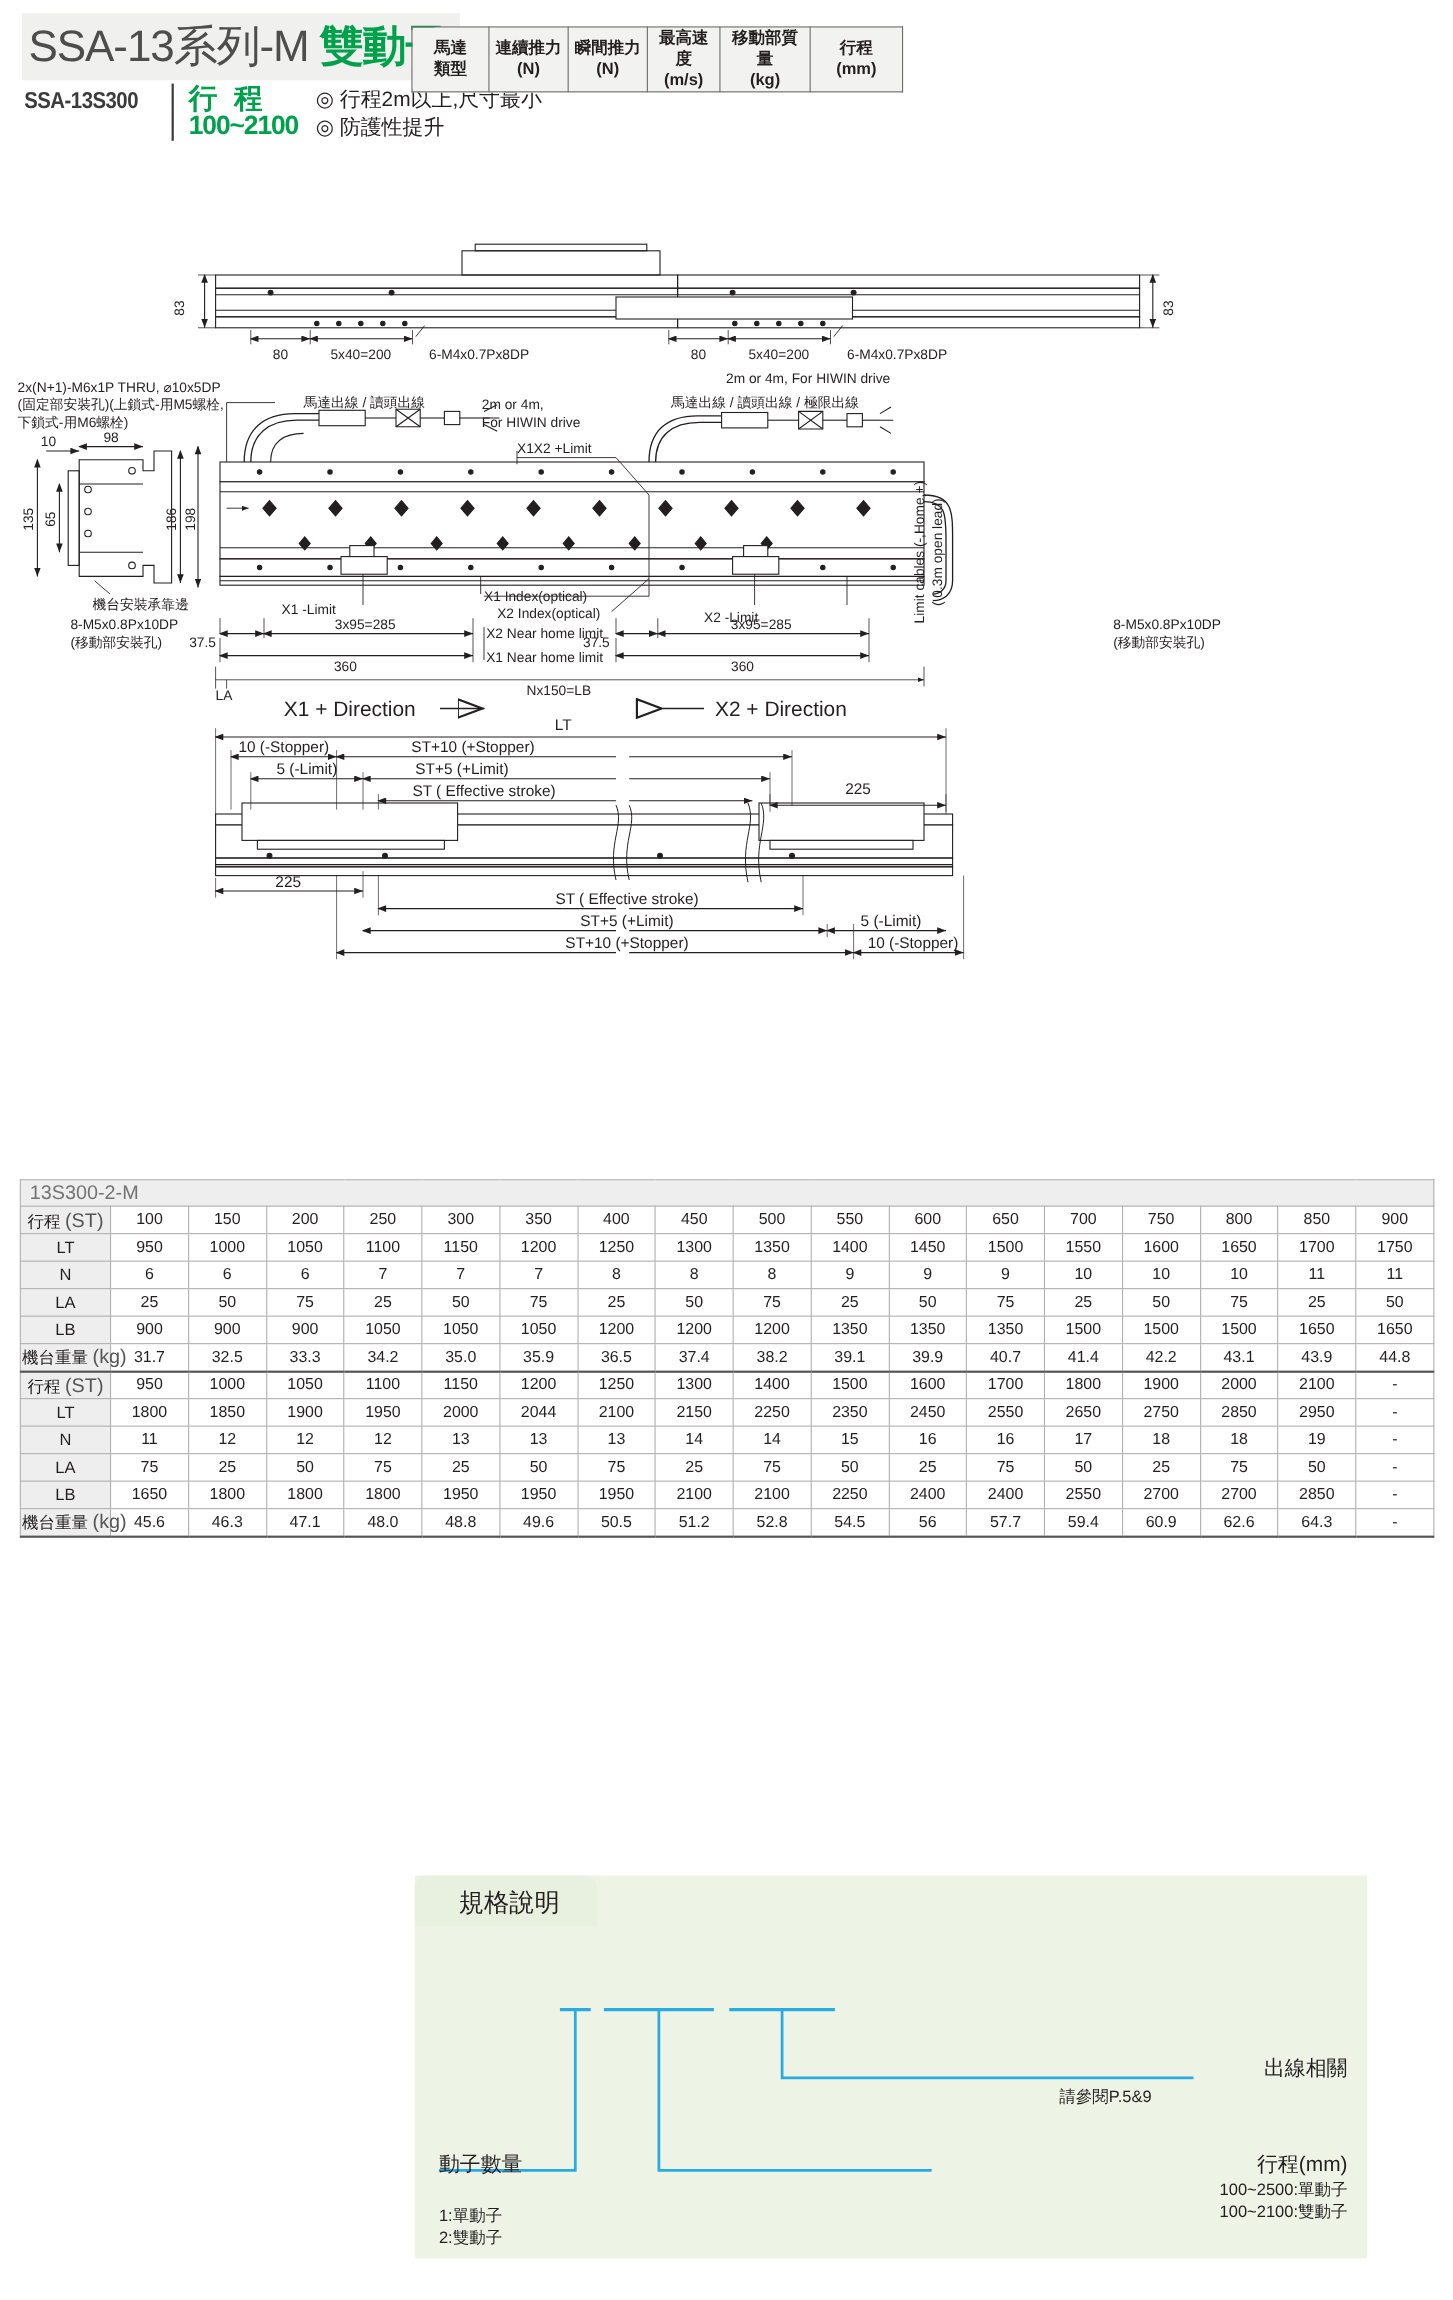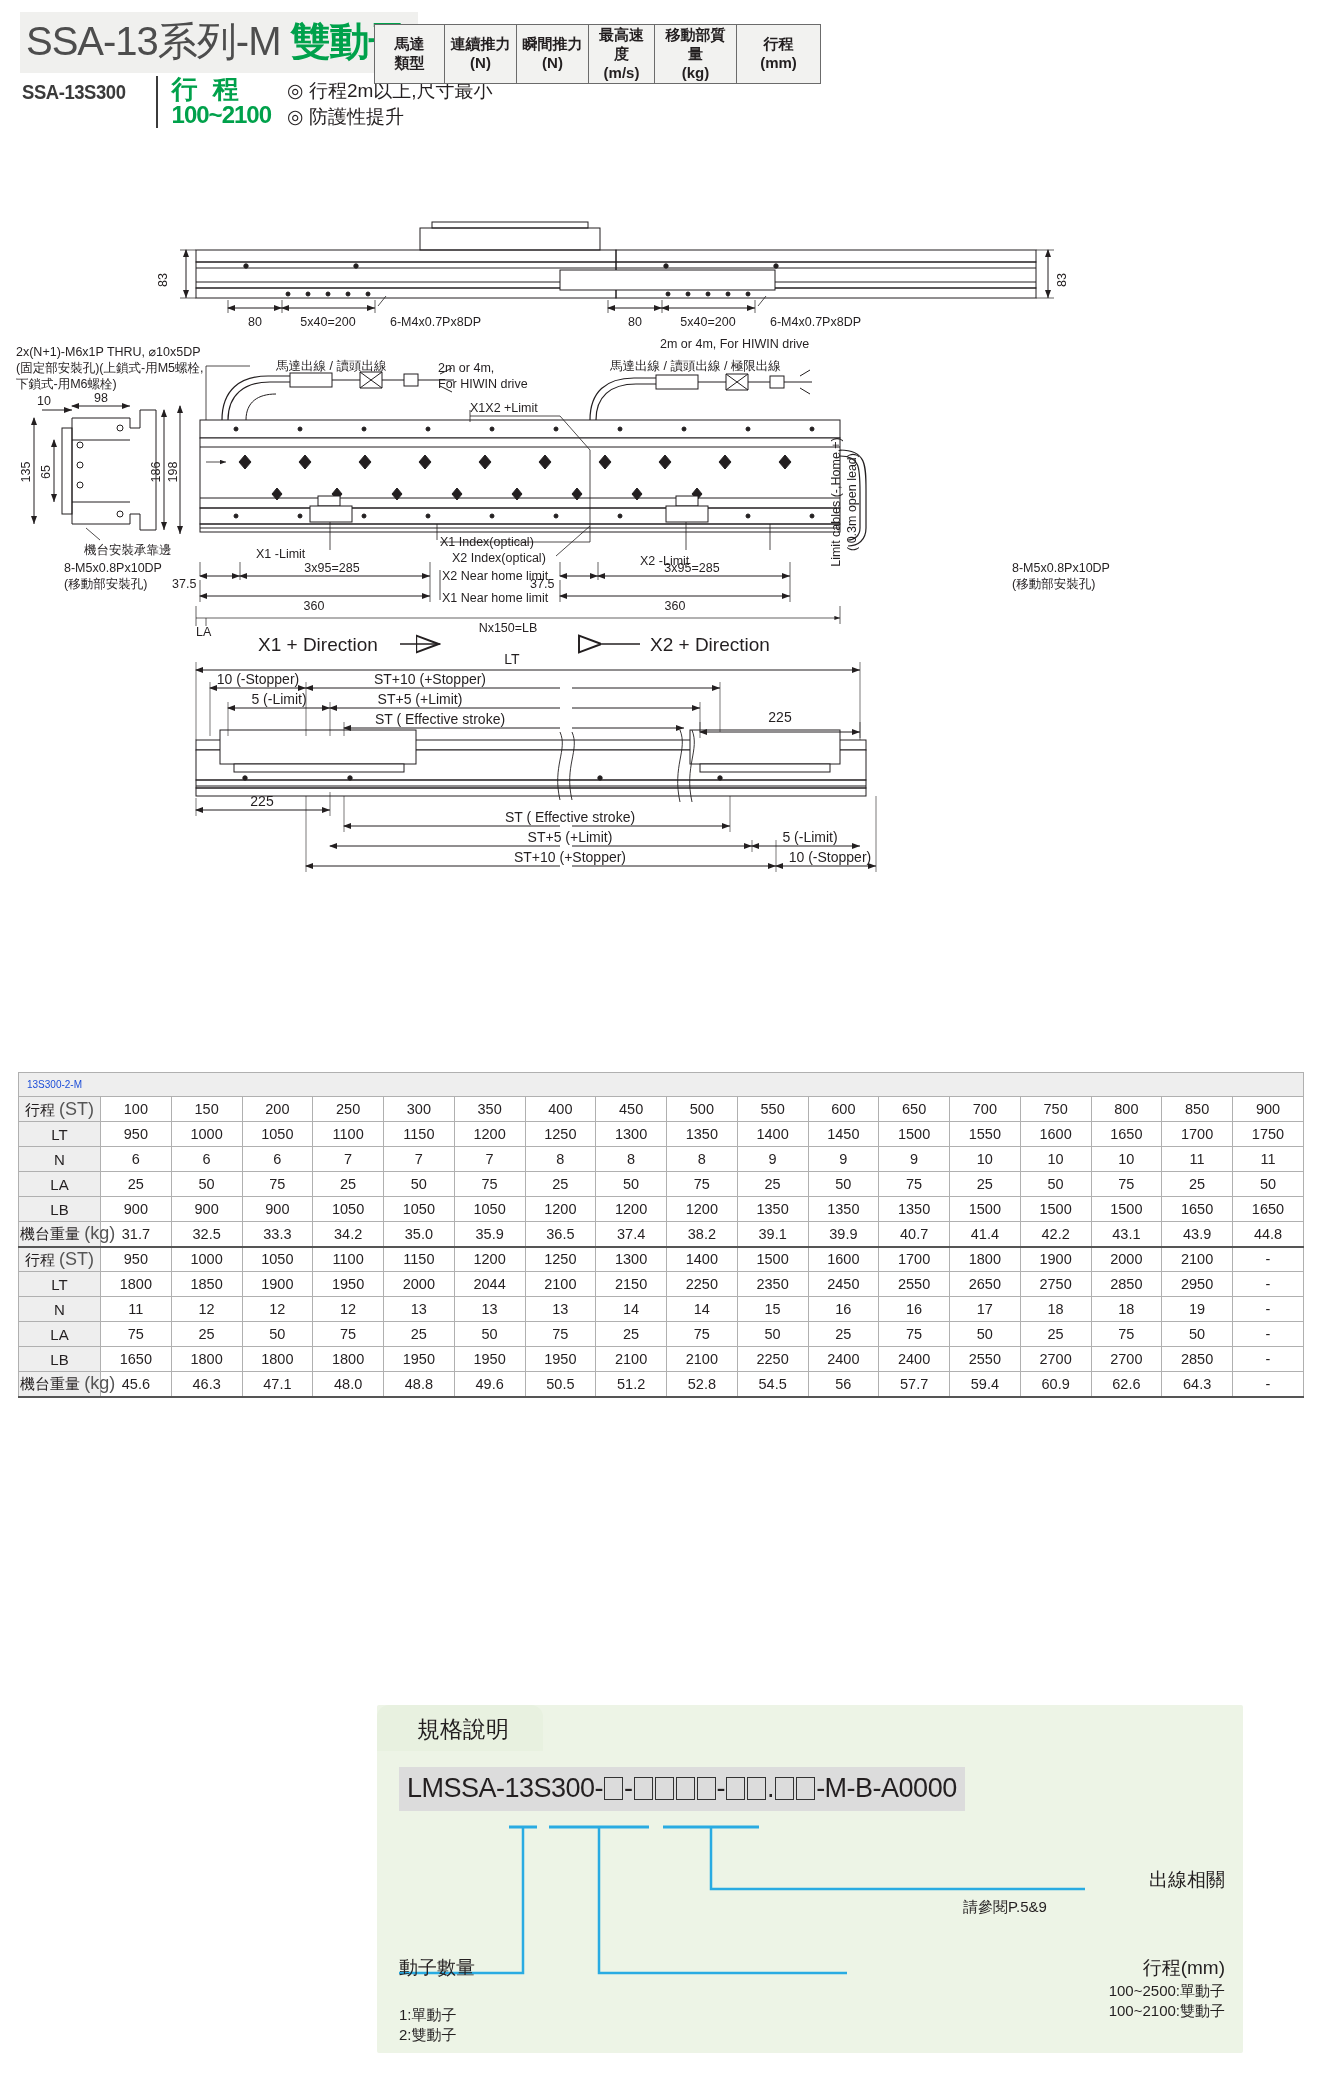--- a/index.html
+++ b/index.html
@@ -63,21 +63,21 @@
   
   .data-wrap { position: absolute; left: 18px; top: 1072px; width: 1286px; }
   table.data { border-collapse: collapse; width: 1286px; table-layout: fixed; }
   table.data th, table.data td {
     border: 1px solid #b0b0b0; text-align: center;
     font-size: 14.5px; color: #231f20; height: 25px; padding: 0 1px;
     background: #fff; white-space: nowrap;
   }
   table.data tr.title-row td {
     background: #eeeeee; text-align: left; padding-left: 8px;
-    font-size: 10px; color: #1d4ed8; border: 1px solid #b0b0b0; height: 24px;
+    font-size: 18px; color: #737373; border: 1px solid #b0b0b0; height: 24px;
   }
   table.data td.rowhead {
     background: #eeeeee; font-size: 15px; color: #231f20;
   }
   table.data td.rowhead .unit { font-size: 18px; color: #555; }
   table.data tr.thickbot td { border-bottom: 2px solid #555; }
   table.data tr.thicktop td { border-top: 2px solid #555; }
   .col-head { width: 82px; }
 
   
@@ -769,23 +769,20 @@
             <td>64.3</td>
             <td>-</td>
           </tr>
         </tbody>
     </table>
   </div>
 
   <div class="spec-box">
     <div class="spec-tab">規格說明</div>
 
-    <div class="model-string">
-      <span>LMSSA-13S300-</span><span class="box"></span>-<span class="box"></span><span class="box"></span><span class="box"></span><span class="box"></span>-<span class="box"></span><span class="box"></span>.<span class="box"></span><span class="box"></span><span>-M-B-A0000</span>
-    </div>
 
     <svg class="cal-svg" width="866" height="348" xmlns="http://www.w3.org/2000/svg">
       <g stroke="#29abe2" fill="none" stroke-width="3">
 
         <line x1="132" y1="122" x2="160" y2="122"></line>
         <line x1="172" y1="122" x2="272" y2="122"></line>
         <line x1="286" y1="122" x2="382" y2="122"></line>
 
         <path d="M146,122 L146,268 L22,268" stroke-width="2.5"></path>
 

